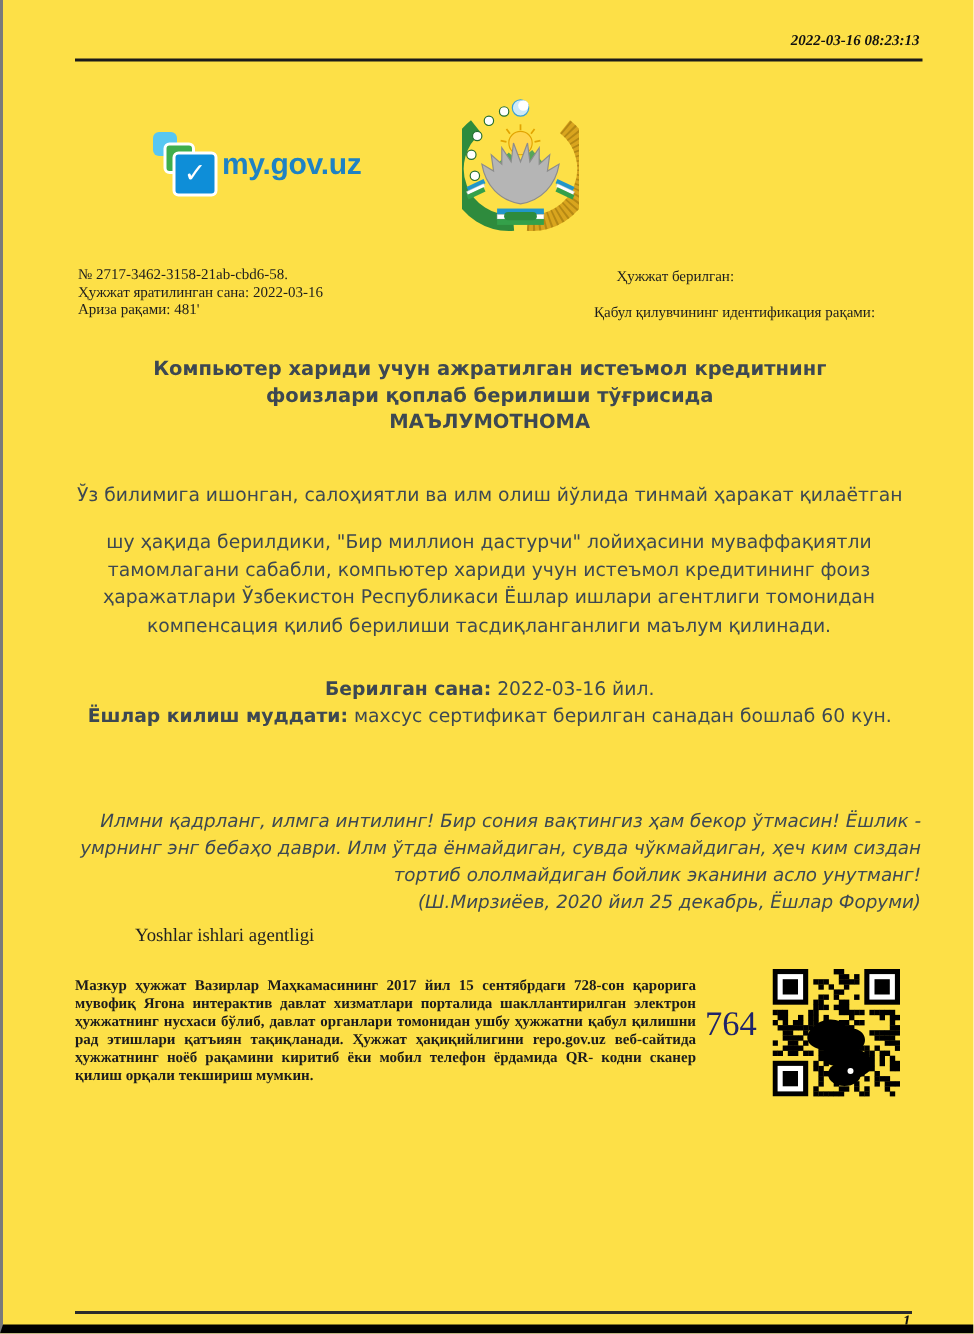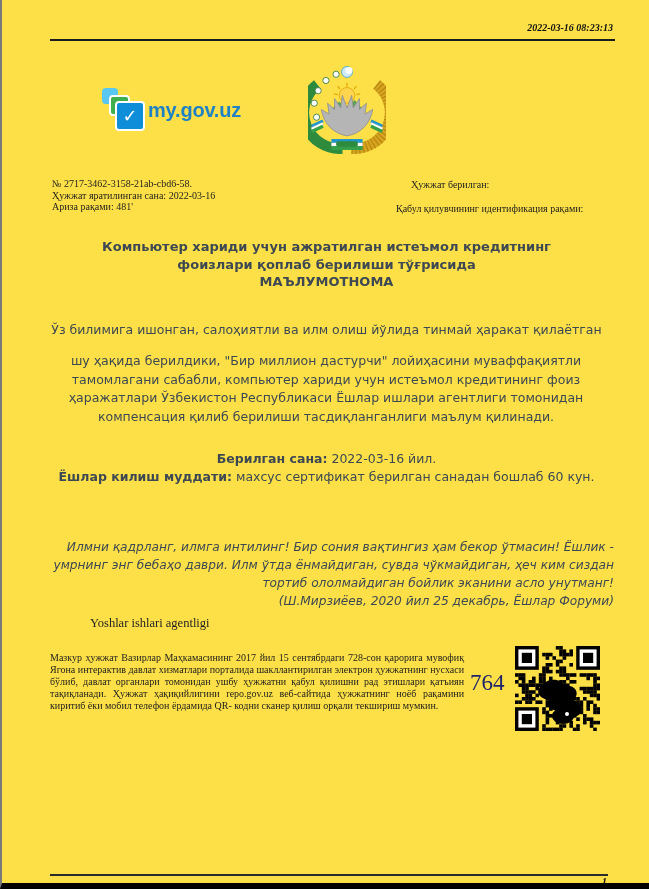--- a/index.html
+++ b/index.html
@@ -34,21 +34,21 @@
   .title{position:absolute;top:238px;left:0;width:649px;text-align:center;
          font-weight:bold;font-size:13px;line-height:17.5px;}
   .intro{position:absolute;top:322px;left:0;width:649px;text-align:center;font-size:12.5px;}
   .paragraph{position:absolute;top:352px;left:32px;width:584px;text-align:center;font-size:12.5px;line-height:18.5px;}
   .dates{position:absolute;top:450px;left:0;width:649px;text-align:center;font-size:12.5px;line-height:18px;}
   .quote{position:absolute;top:514px;left:36px;width:576px;text-align:right;
          font-style:italic;font-size:12.2px;line-height:18px;margin-top:24px;}
   
   .signer{position:absolute;left:88px;top:616px;font-size:12.5px;color:#222;}
   .legal{position:absolute;left:48px;top:652px;width:414px;font-size:10px;line-height:11.9px;
-         font-weight:400;text-align:justify;color:#1c1c1c;}
+         font-weight:700;text-align:justify;color:#1c1c1c;}
   .doc-code{position:absolute;left:468px;top:670px;font-size:23px;color:#20246a;}
   .qr{position:absolute;left:513px;top:646px;width:85px;height:85px;}
   .page-num{position:absolute;top:876px;right:42px;font:bold italic 10.5px "Liberation Serif",serif;color:#111;}
 </style>
 </head>
 <body>
 
 <div class="page">
 
   <div class="ts">2022-03-16 08:23:13</div>

